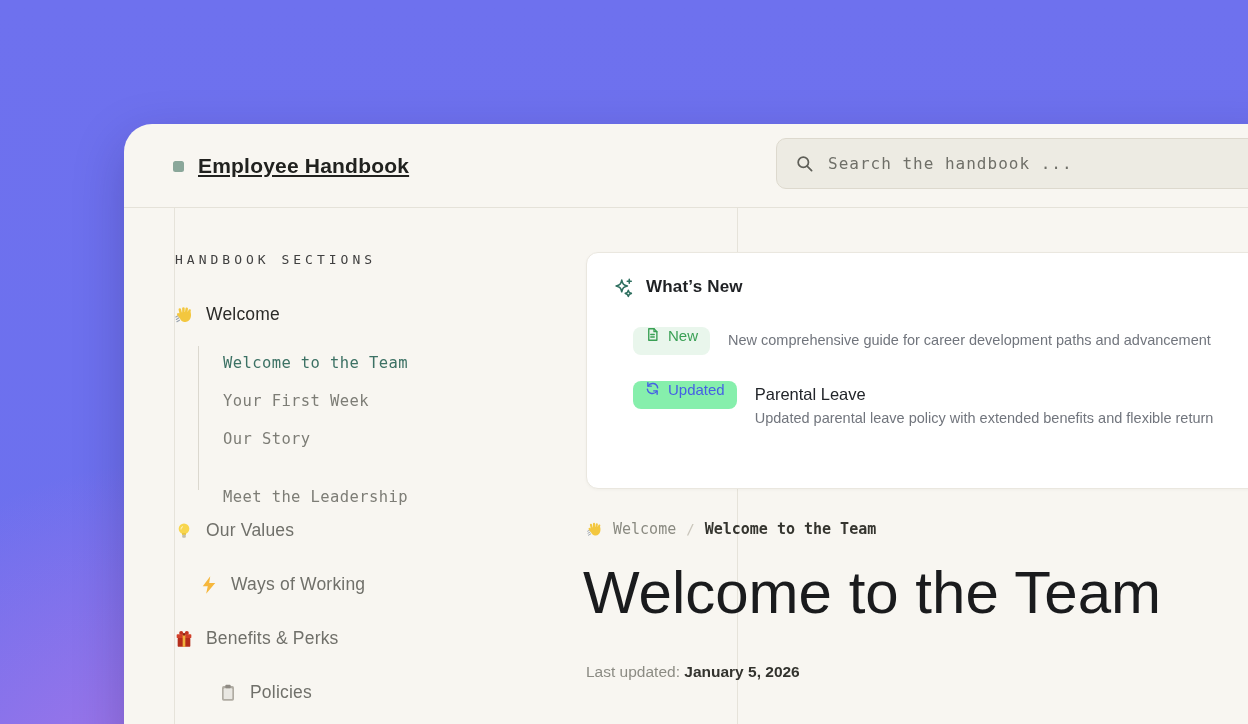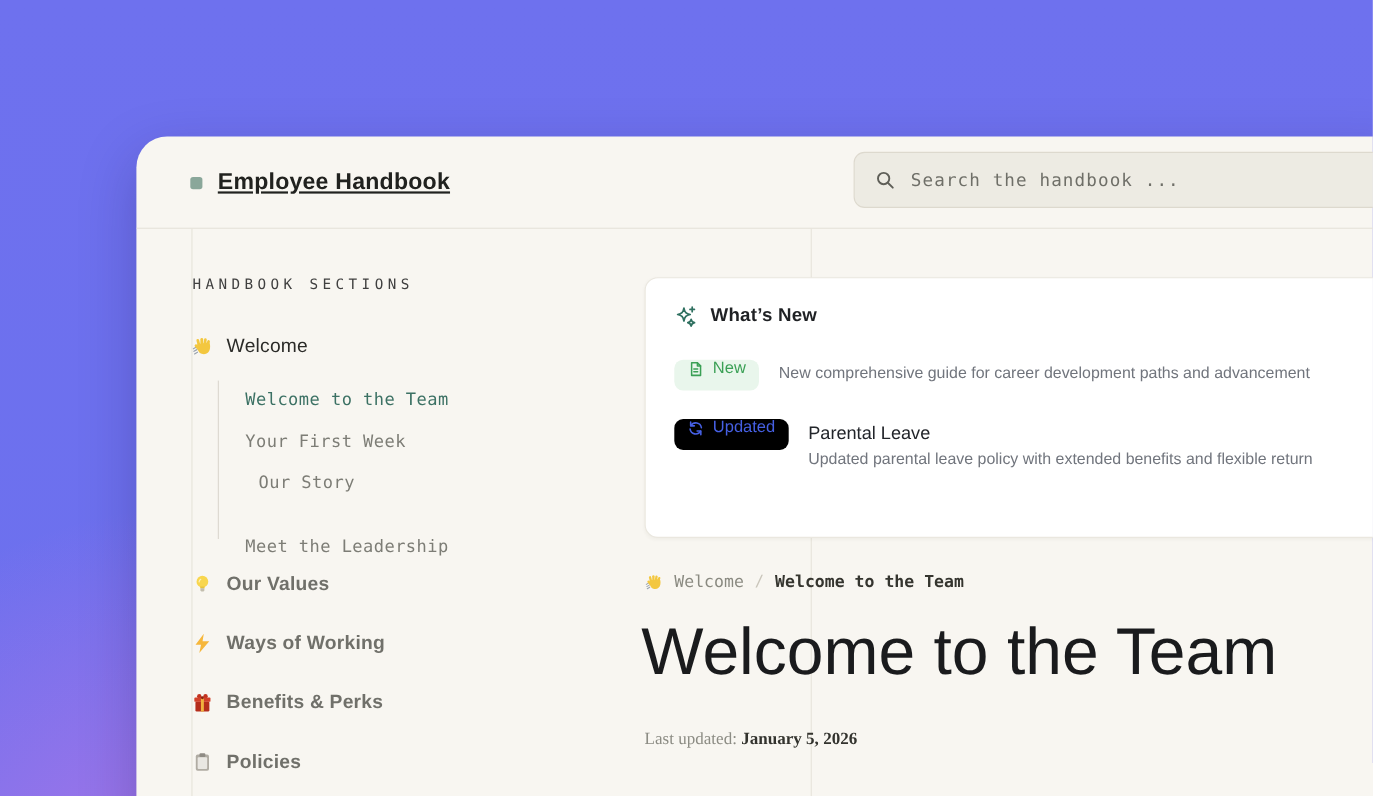--- a/index.html
+++ b/index.html
@@ -38,73 +38,73 @@
 
   
   .vrule { position:absolute; top:84px; bottom:0; width:1px; background:#e6e3da; }
   .vrule.a { left:50px; } .vrule.b { left:613px; }
 
   
   .sidebar { position:absolute; left:50px; top:84px; width:400px; bottom:0; }
   .side-label { position:absolute; left:1px; top:44px; font-size:13px; letter-spacing:4px; color:#404040; }
   .nav-row { position:absolute; display:flex; align-items:center; gap:12px; cursor:pointer; }
   .nav-row .icon { width:20px; height:20px; flex:0 0 20px; }
-  .nav-row .lbl { font-size:17.5px; font-weight:700; color:#70706a; letter-spacing:.2px; }
+  .nav-row .lbl { font-size:17.5px; font-weight:400; color:#70706a; letter-spacing:.2px; }
   .nav-row.active .lbl { color:#2b2b28; font-weight:500; }
   .row-welcome  { left:0; top:96px; }
   .row-values   { left:0; top:312px; }
-  .row-ways     { left:0; top:366px; }
+  .row-ways     { left:0; top:366px;padding-left:25px; }
   .row-benefits { left:0; top:420px;text-align:right; }
-  .row-policies { left:0; top:474px; }
+  .row-policies { left:0; top:474px;padding-left:44px; }
   .sub-guide { position:absolute; left:24px; top:138px; height:144px; width:1px; background:#dbd8cf; }
   .sub-item {
     position:absolute; left:49px;
     font-family:"DejaVu Sans Mono","Liberation Mono",monospace;
     font-size:15.5px; letter-spacing:.4px; color:#7d7d76; cursor:pointer; white-space:nowrap;
   }
   .sub-item.active { color:#3c7164; }
-  .sub-1 { top:146px; } .sub-2 { top:184px; } .sub-3 { top:222px;margin-left:12px; } .sub-4 { top:260px;margin-top:20px; }
+  .sub-1 { top:146px; } .sub-2 { top:184px; } .sub-3 { top:222px; } .sub-4 { top:260px;margin-top:20px; }
 
   
   .main { position:absolute; left:462px; top:84px; right:0; bottom:0; }
 
   .news-card {
     position:absolute; left:0; top:44px; width:830px; height:237px;
     background:#ffffff; border:1px solid #eae7df; border-radius:12px;
     box-shadow:0 1px 3px rgba(40,40,30,.04);
     padding:22px 26px; overflow:hidden;
   }
   .news-head { display:flex; align-items:center; gap:12px; height:24px; }
   .news-head .icon { width:21px; height:21px; }
   .news-title { font-size:17px; font-weight:700; color:#1f2124; letter-spacing:.2px; }
   .news-row { display:flex; align-items:flex-start; gap:18px; cursor:pointer; }
   .news-row.first { margin-top:28px; }
   .news-row.second { margin-top:26px; }
   .badge {
-    display:inline-flex; align-items:flex-end; gap:8px; flex:0 0 auto;
-    height:28px; padding:12px 12px; border-radius:8px; font-size:15px; font-weight:500;
+    display:inline-flex; align-items:flex-start; gap:8px; flex:0 0 auto;
+    height:28px; padding:0 12px; border-radius:8px; font-size:15px; font-weight:500;margin-left:20px;
   }
   .badge .icon { width:15px; height:15px; }
   .badge.new { background:#e9f6ec; color:#3aa055; }
-  .badge.updated { background:#000000; color:#4660e4; }
+  .badge.updated { background:#86efac; color:#4660e4; }
   .news-item-title { font-size:16.5px; font-weight:500; color:#22252a; line-height:22px; margin-top:2px; }
   .news-item-desc { font-size:14.5px; color:#71757d; margin-top:5px; white-space:nowrap; }
 
   .breadcrumb { position:absolute; left:0; top:312px; display:flex; align-items:center; gap:10px; }
   .breadcrumb .icon { width:17px; height:17px; }
   .crumb-section { font-family:"DejaVu Sans Mono","Liberation Mono",monospace; font-size:15px; color:#8a8a81; cursor:pointer; }
   .crumb-sep { font-family:"DejaVu Sans Mono","Liberation Mono",monospace; font-size:14px; color:#c9c5ba; }
   .crumb-page { font-family:"DejaVu Sans Mono","Liberation Mono",monospace; font-size:15px; font-weight:700; color:#35352f; }
 
   .page-title {
     position:absolute; left:-3px; top:352px;
     font-size:60px; font-weight:500; color:#1a1b1d; letter-spacing:0; line-height:1.1; white-space:nowrap;
   }
 
-  .last-updated { position:absolute; left:0; top:455px; font-family:Liberation Serif, serif; font-size:15.5px; }
+  .last-updated { position:absolute; left:0; top:455px; font-family:Liberation Sans, sans-serif; font-size:15.5px; }
   .lu-label { color:#8c8c84; }
   .lu-value { color:#33332e; font-weight:700; }
 </style>
 </head>
 <body>
 
 <div class="window">
 
   <div class="vrule a"></div>
   <div class="vrule b"></div>

